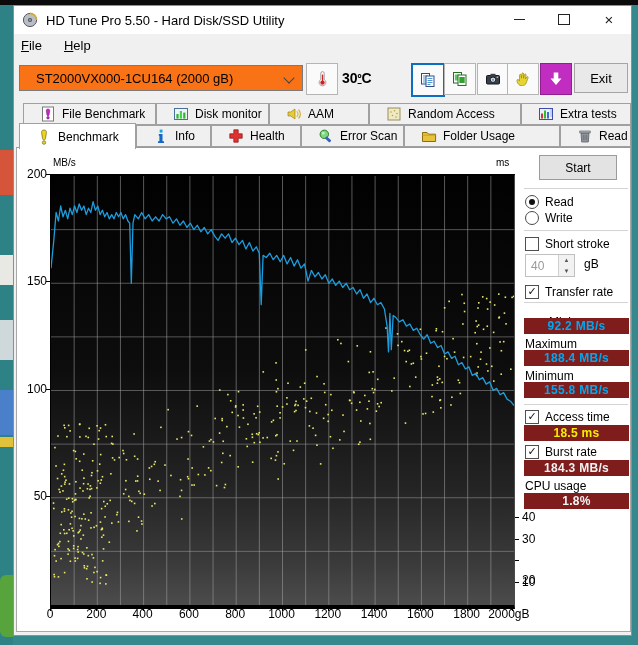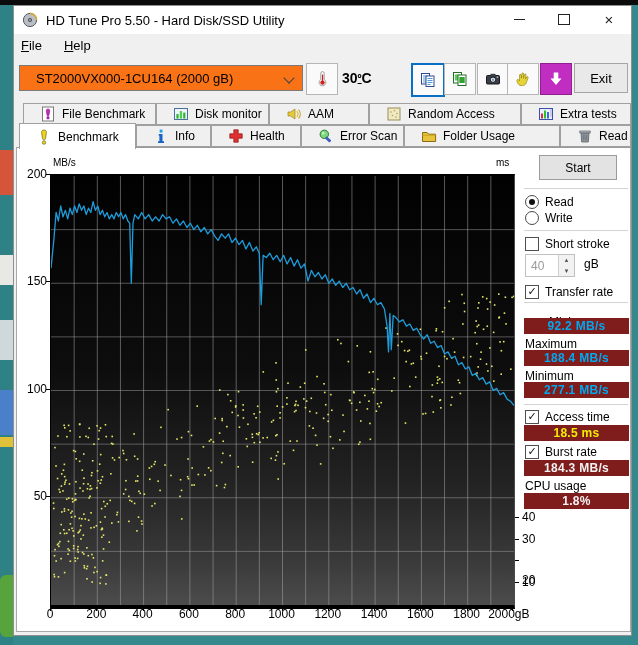--- a/index.html
+++ b/index.html
@@ -919,21 +919,21 @@
           </span>
         <span>Transfer rate</span>
       </div>
       <div class="divider" style="top:154px;"></div>
 
       <div class="statlabel" style="top:167px;margin-left:24px;">Minimum</div>
       <div class="statbox v-cyan" style="top:170px;">92.2 MB/s</div>
       <div class="statlabel" style="top:189px;">Maximum</div>
       <div class="statbox v-cyan" style="top:202px;">188.4 MB/s</div>
       <div class="statlabel" style="top:221px;">Minimum</div>
-      <div class="statbox v-cyan" style="top:234px;">277.1 MB/s</div>
+      <div class="statbox v-cyan" style="top:234px;">155.8 MB/s</div>
       <div class="divider" style="top:256px;"></div>
 
       <div class="ctlrow" style="top:261px;">
         <span class="checkbox chk" id="at-cb">
             <span class="mk">✓</span>
           </span>
         <span>Access time</span>
       </div>
       <div class="statbox v-yellow" style="top:277px;">18.5 ms</div>
       <div class="ctlrow" style="top:296px;">

